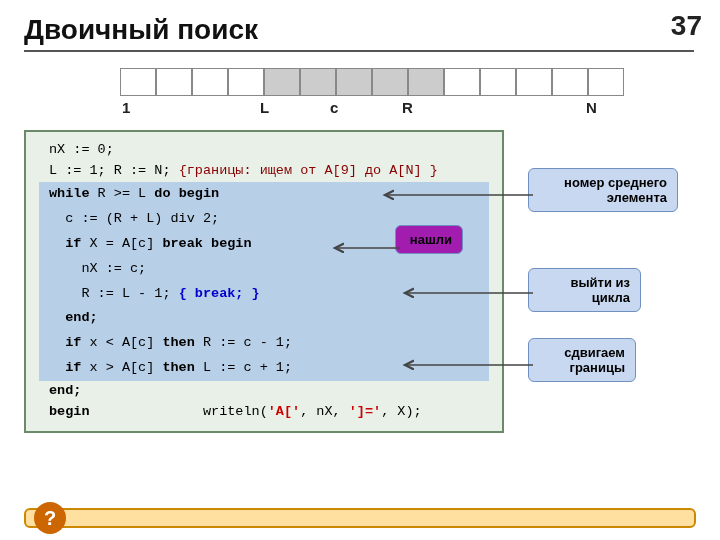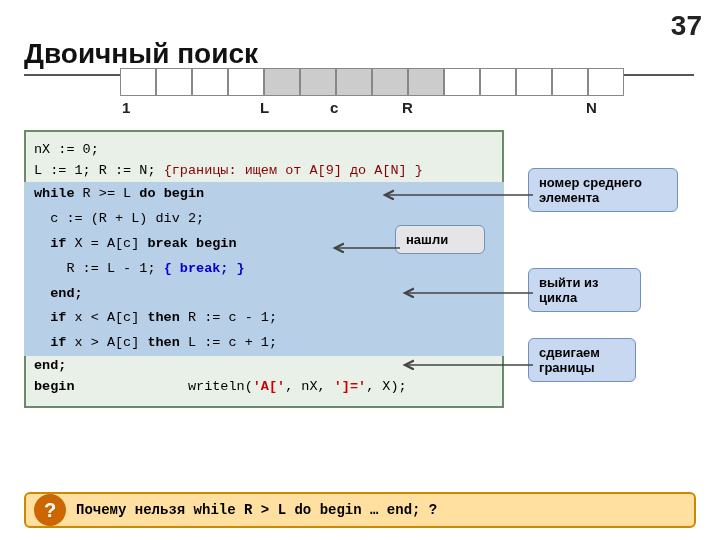--- a/index.html
+++ b/index.html
@@ -27,21 +27,20 @@
     .title {
       position: absolute;
       top: 14px;
       left: 24px;
       font-size: 28px;
       font-weight: bold;
       color: #111;
       border-bottom: 2px solid #555;
       width: 670px;
       padding-bottom: 4px;
-      margin-top: 24px;
     }
 
     
     .array-container {
       position: absolute;
       top: 68px;
       left: 120px;
       display: flex;
       flex-direction: column;
       align-items: flex-start;
@@ -77,21 +76,21 @@
     }
 
     
     .code-block {
       position: absolute;
       top: 130px;
       left: 24px;
       width: 480px;
       background: #e8f0e8;
       border: 2px solid #6a8a6a;
-      padding: 8px 8px;
+      padding: 8px 23px;
       font-family: 'Courier New', monospace;
       font-size: 13.5px;
       color: #000;
       line-height: 1.55;
     }
 
     .code-line {
       white-space: pre;
       display: block;
     }
@@ -111,21 +110,21 @@
 
     
     .callout {
       position: absolute;
       background: #c8d8f0;
       border: 1.5px solid #7090c0;
       border-radius: 6px;
       padding: 6px 10px;
       font-size: 13px;
       font-weight: bold;
-      text-align: left;
+      text-align: right;
       color: #000;
     }
 
     
     .question-box {
       position: absolute;
       bottom: 12px;
       left: 24px;
       right: 24px;
       background: #ffe0a0;
@@ -196,20 +195,21 @@
     <span class="array-label" style="left: 466px;">N</span>
   </div>
 </div>
 
 <div class="code-block">
   <span class="code-line">nX := 0;</span>
   <span class="code-line">L := 1; R := N; <span class="comment">{границы: ищем от A[9] до A[N] }</span></span>
   <span class="code-line while-block"><span class="kw">while</span> R &gt;= L <span class="kw">do begin</span></span>
   <span class="code-line while-block">  c := (R + L) div 2;</span>
   <span class="code-line while-block">  <span class="kw">if</span> X = A[c] <span class="kw">break begin</span></span>
+  <span class="code-line while-block">    nX := c;</span>
   <span class="code-line while-block">    R := L - 1; <span class="highlight-blue">{ break; }</span></span>
   <span class="code-line while-block">  <span class="kw">end;</span></span>
   <span class="code-line while-block">  <span class="kw">if</span> x &lt; A[c] <span class="kw">then</span> R := c - 1;</span>
   <span class="code-line while-block">  <span class="kw">if</span> x &gt; A[c] <span class="kw">then</span> L := c + 1;</span>
   <span class="code-line"><span class="kw">end;</span></span>
   <span class="code-line"><span class="kw">begin</span>              writeln(<span class="highlight-red">'A['</span>, nX, <span class="highlight-red">']='</span>, X);</span>
 </div>
 
 <div class="callout" style="top: 168px; left: 528px; width: 150px;">
   номер среднего<br>элемента
@@ -217,21 +217,21 @@
 
 <svg class="arrow-svg" style="top: 185px; left: 380px; width: 155px; height: 20px;">
   <defs>
     <marker id="ah1" markerWidth="8" markerHeight="8" refX="6" refY="3" orient="auto">
       <path d="M0,0 L6,3 L0,6" fill="none" stroke="#444" stroke-width="1.5"></path>
     </marker>
   </defs>
   <line x1="153" y1="10" x2="5" y2="10" stroke="#444" stroke-width="1.5" marker-end="url(#ah1)"></line>
 </svg>
 
-<div class="callout" style="top: 225px; left: 395px; width: 90px; background: #e5e5e5; border-color: #7090c0;">
+<div class="callout" style="top: 225px; left: 395px; width: 68px; background: #a21caf; border-color: #7090c0;">
   нашли
 </div>
 
 <svg class="arrow-svg" style="top: 238px; left: 330px; width: 72px; height: 20px;">
   <defs>
     <marker id="ah2" markerWidth="8" markerHeight="8" refX="6" refY="3" orient="auto">
       <path d="M0,0 L6,3 L0,6" fill="none" stroke="#444" stroke-width="1.5"></path>
     </marker>
   </defs>
   <line x1="70" y1="10" x2="5" y2="10" stroke="#444" stroke-width="1.5" marker-end="url(#ah2)"></line>
@@ -258,14 +258,13 @@
   <defs>
     <marker id="ah4" markerWidth="8" markerHeight="8" refX="6" refY="3" orient="auto">
       <path d="M0,0 L6,3 L0,6" fill="none" stroke="#444" stroke-width="1.5"></path>
     </marker>
   </defs>
   <line x1="133" y1="10" x2="5" y2="10" stroke="#444" stroke-width="1.5" marker-end="url(#ah4)"></line>
 </svg>
 
 <div class="question-box">
   <div class="question-icon">?</div>
-  <span>Почему нельзя while R &gt; L do begin … end; ?</span>
 </div>
 
 </body></html>

